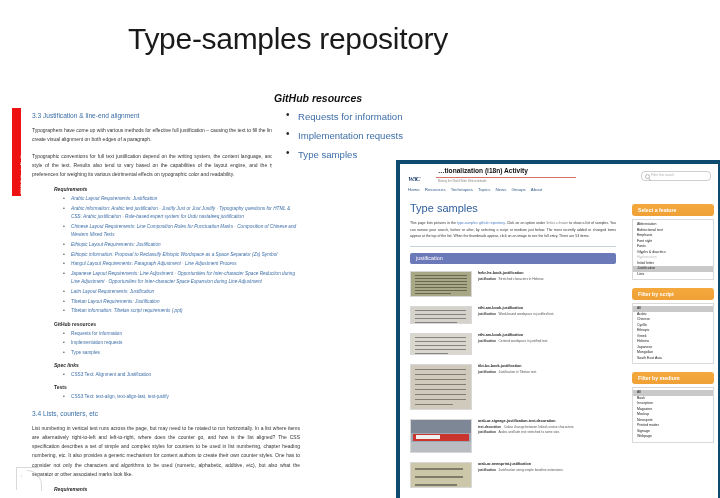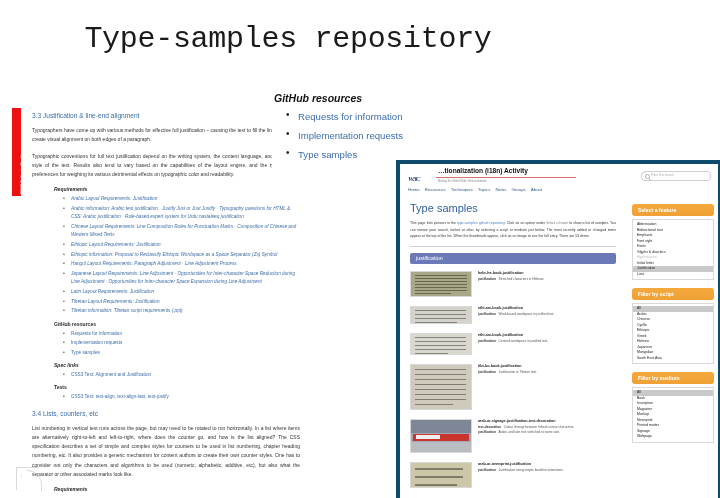--- a/index.html
+++ b/index.html
@@ -6,21 +6,21 @@
   body{
     width:720px;height:498px;background:#ffffff;overflow:hidden;position:relative;
     font-family:"Liberation Sans",sans-serif;color:#222;
   }
   .slide{position:absolute;inset:0;background:#fff;}
 
   
   .slide-title{
     position:absolute;left:0;top:22px;width:576px;text-align:center;
     font-size:30px;font-weight:400;color:#1a1a1a;letter-spacing:-0.3px;
-    font-family:Liberation Mono, monospace;
+    font-family:Liberation Sans, sans-serif;
   }
 
   
   .doc{
     position:absolute;left:12px;top:104px;width:288px;height:390px;
     background:#fff;overflow:hidden;
   }
   .doc-tab{
     position:absolute;left:0px;top:4px;width:9px;height:88px;background:#ee1111;
   }

